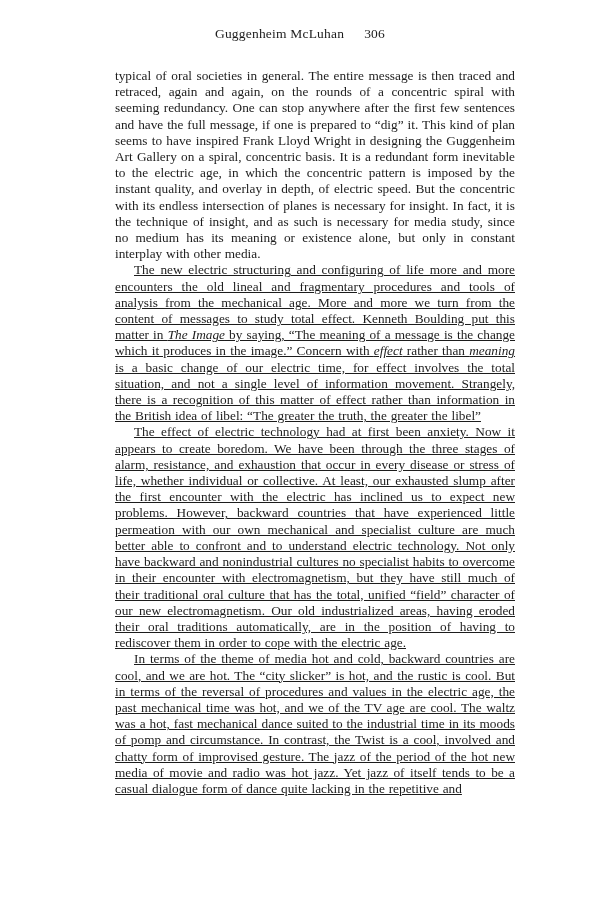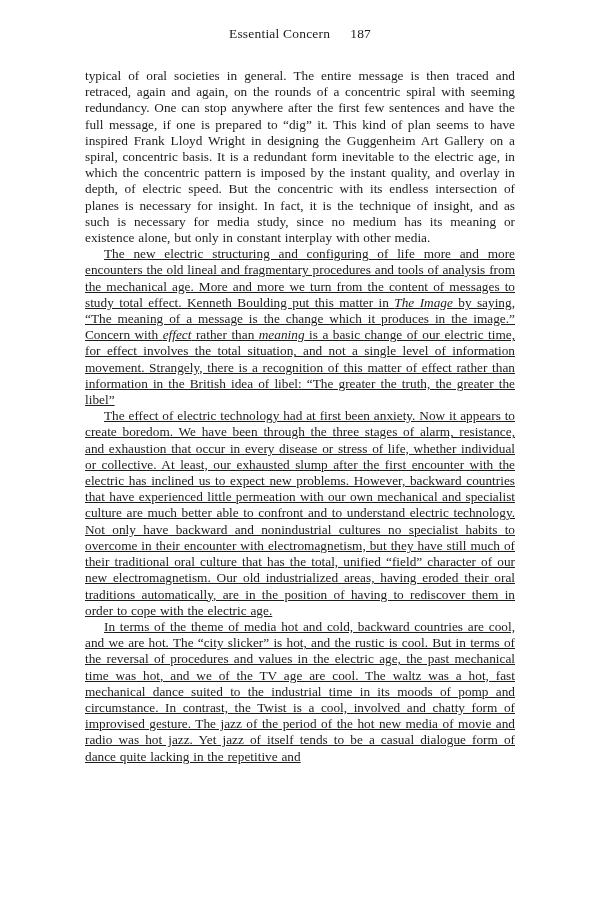--- a/index.html
+++ b/index.html
@@ -20,42 +20,42 @@
     padding-top: 26px;
     text-align: center;
     font-size: 13.5px;
     line-height: 15px;
     letter-spacing: 0.2px;
   }
   .running-header .page-number {
     margin-left: 20px;
   }
   .body-text {
-    margin: 27px 85px 0 85px;
+    margin: 27px 85px 0 115px;
     font-size: 13.3px;
     line-height: 16.2px;
     text-align: justify;
     text-justify: inter-word;
     word-spacing: 0.5px;
   }
   .body-text p {
     margin: 0;
     padding: 0;
   }
   .body-text p.indent {
     text-indent: 19px;
     text-decoration: underline;
   }
 </style>
 </head>
 <body>
 
 <div class="page">
   <div class="running-header">
-    <span class="book-title">Essential Concern</span><span class="page-number">187</span>
+    <span class="book-title">Guggenheim McLuhan</span><span class="page-number">306</span>
   </div>
   <div class="body-text" id="paragraphs-container">
       <p><span>typical of oral societies in general. The entire message is then traced and retraced, again and again, on the rounds of a concentric spiral with seeming redundancy. One can stop anywhere after the first few sentences and have the full message, if one is prepared to “dig” it. This kind of plan seems to have inspired Frank Lloyd Wright in designing the Guggenheim Art Gallery on a spiral, concentric basis. It is a redundant form inevitable to the electric age, in which the concentric pattern is imposed by the instant quality, and overlay in depth, of electric speed. But the concentric with its endless intersection of planes is necessary for insight. In fact, it is the technique of insight, and as such is necessary for media study, since no medium has its meaning or existence alone, but only in constant interplay with other media.</span></p>
       <p class="indent"><span>The new electric structuring and configuring of life more and more encounters the old lineal and fragmentary procedures and tools of analysis from the mechanical age. More and more we turn from the content of messages to study total effect. Kenneth Boulding put this matter in </span><i>The Image</i><span> by saying, “The meaning of a message is the change which it produces in the image.” Concern with </span><i>effect</i><span> rather than </span><i>meaning</i><span> is a basic change of our electric time, for effect involves the total situation, and not a single level of information movement. Strangely, there is a recognition of this matter of effect rather than information in the British idea of libel: “The greater the truth, the greater the libel”</span></p>
       <p class="indent"><span>The effect of electric technology had at first been anxiety. Now it appears to create boredom. We have been through the three stages of alarm, resistance, and exhaustion that occur in every disease or stress of life, whether individual or collective. At least, our exhausted slump after the first encounter with the electric has inclined us to expect new problems. However, backward countries that have experienced little permeation with our own mechanical and specialist culture are much better able to confront and to understand electric technology. Not only have backward and nonindustrial cultures no specialist habits to overcome in their encounter with electromagnetism, but they have still much of their traditional oral culture that has the total, unified “field” character of our new electromagnetism. Our old industrialized areas, having eroded their oral traditions automatically, are in the position of having to rediscover them in order to cope with the electric age.</span></p>
       <p class="indent"><span>In terms of the theme of media hot and cold, backward countries are cool, and we are hot. The “city slicker” is hot, and the rustic is cool. But in terms of the reversal of procedures and values in the electric age, the past mechanical time was hot, and we of the TV age are cool. The waltz was a hot, fast mechanical dance suited to the industrial time in its moods of pomp and circumstance. In contrast, the Twist is a cool, involved and chatty form of improvised gesture. The jazz of the period of the hot new media of movie and radio was hot jazz. Yet jazz of itself tends to be a casual dialogue form of dance quite lacking in the repetitive and</span></p>
     </div>
 </div>
 
 </body></html>

